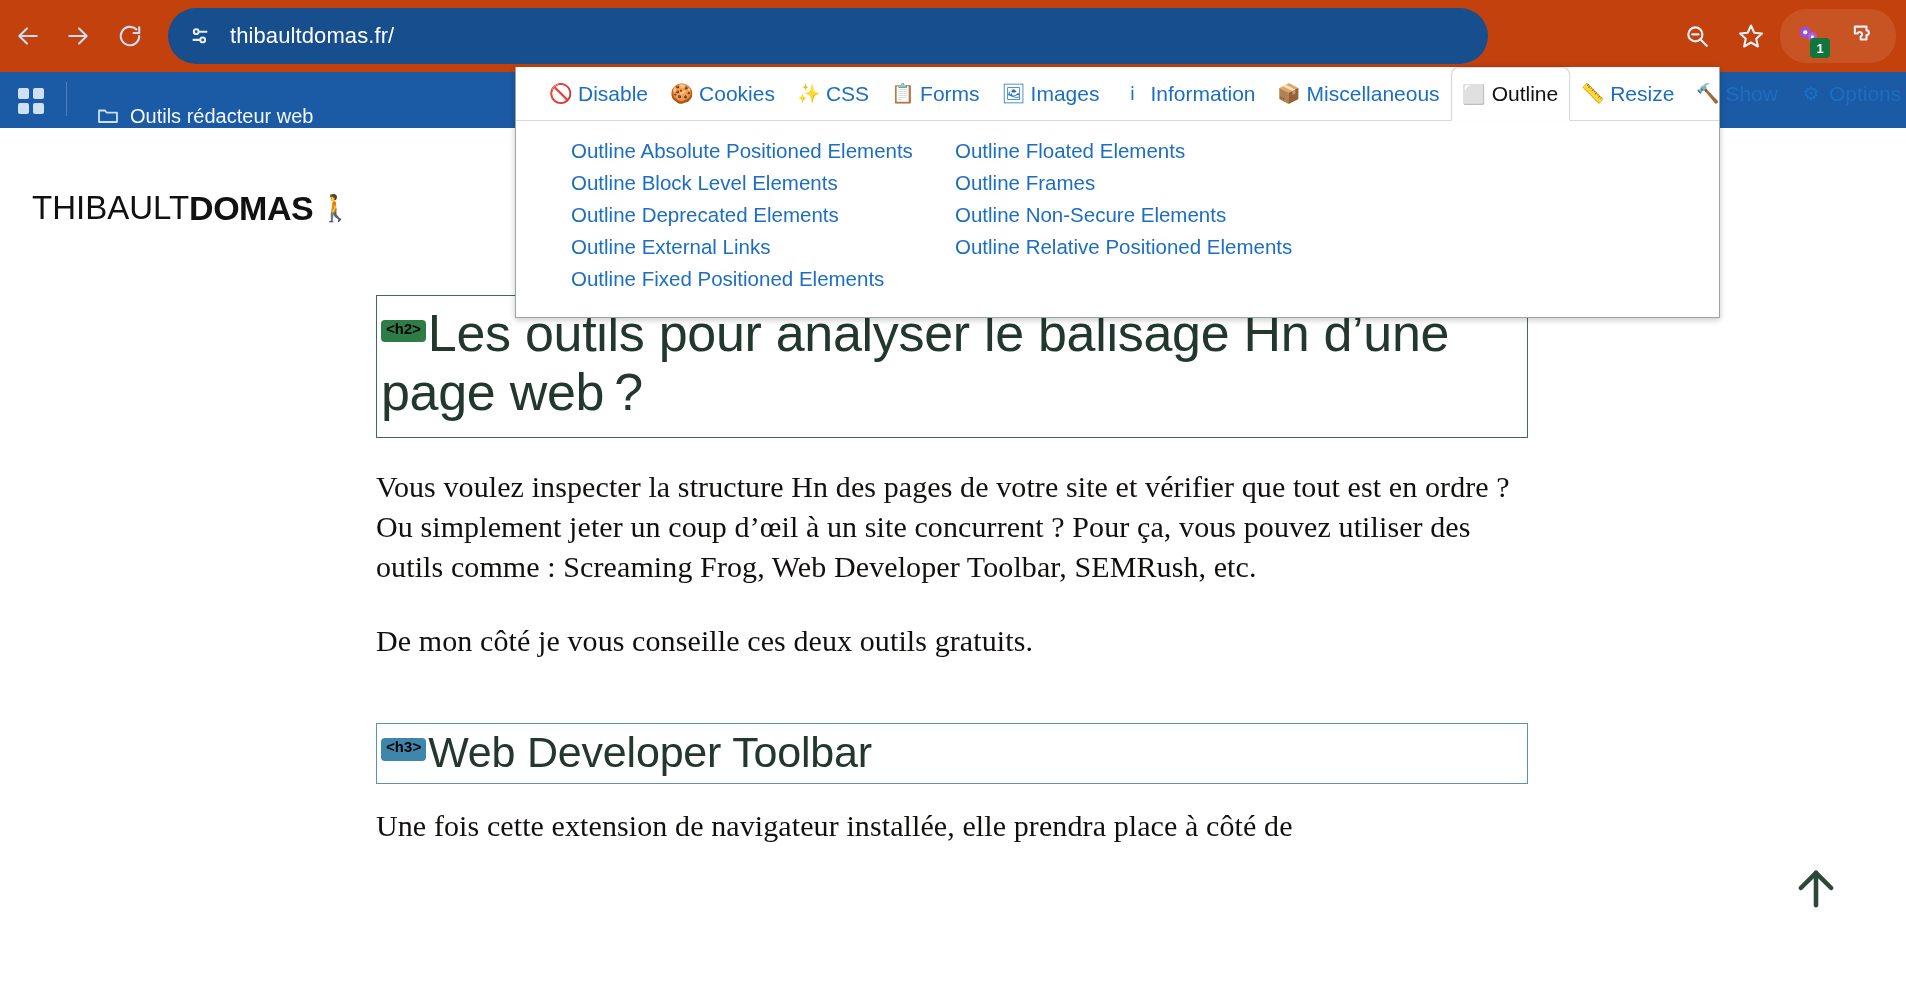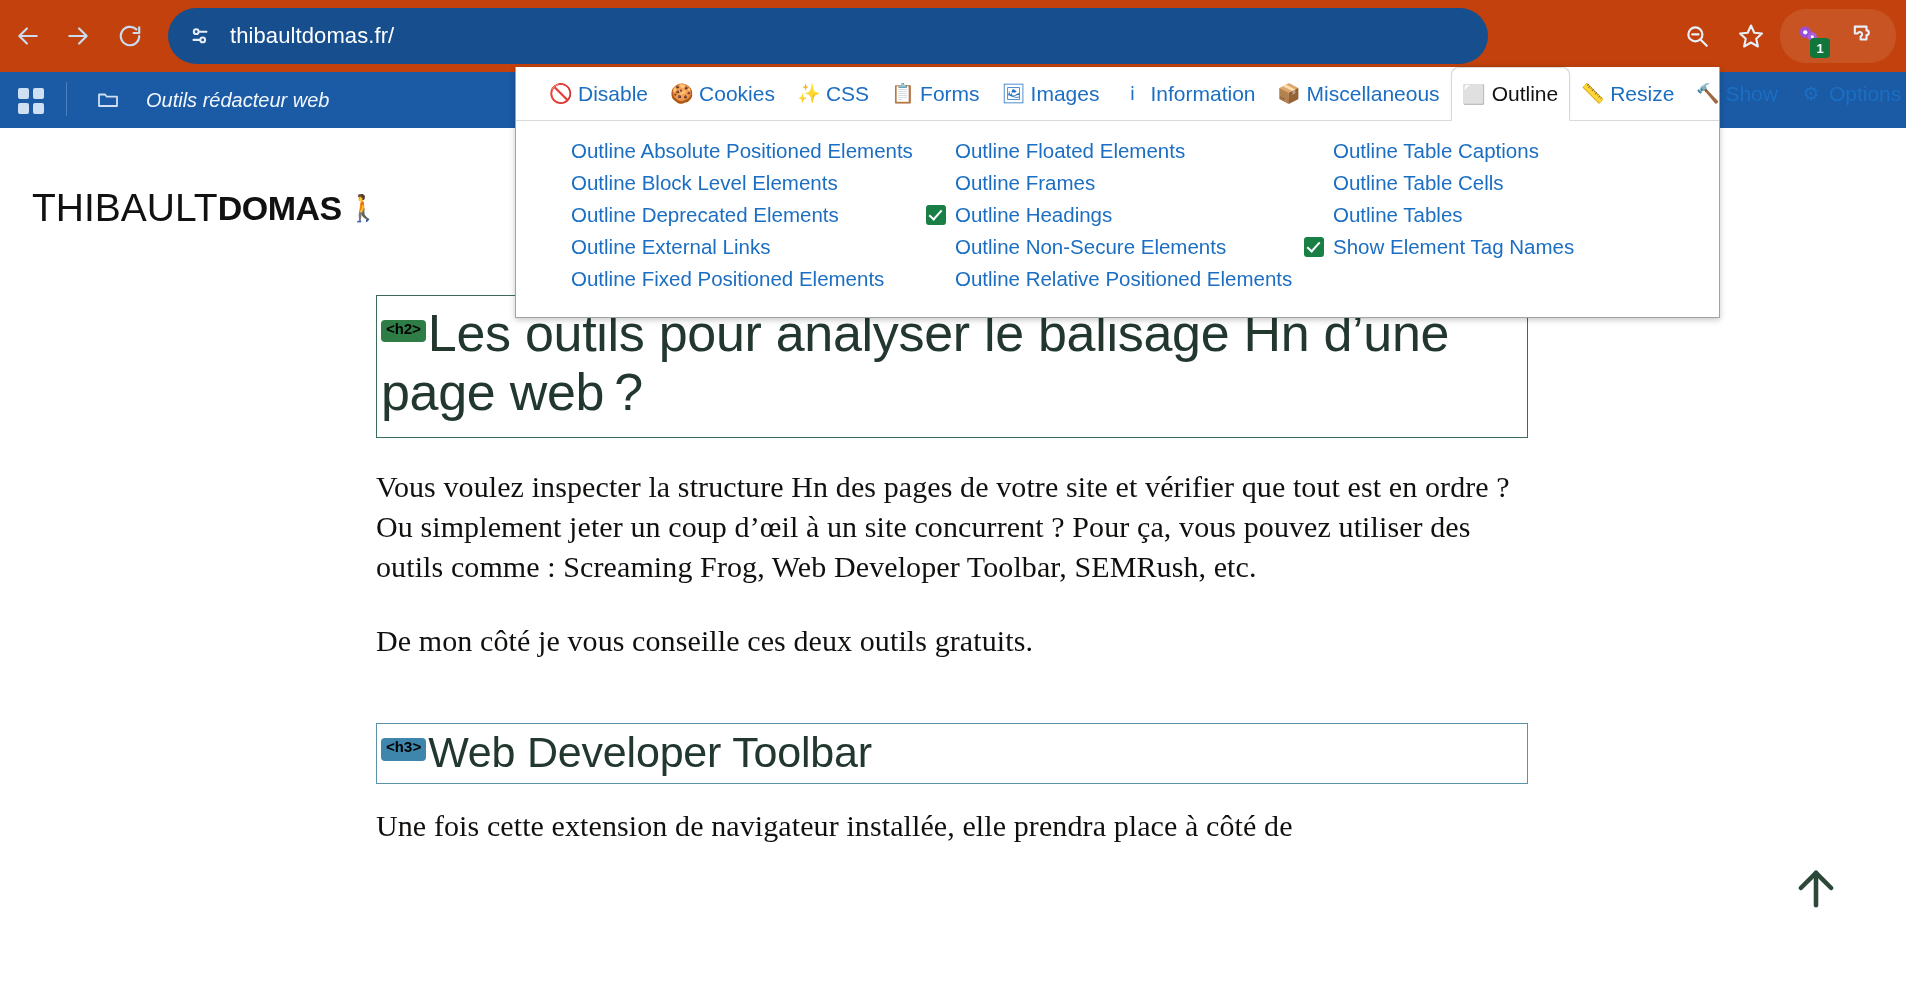--- a/index.html
+++ b/index.html
@@ -83,23 +83,23 @@
 
   .bm-apps {
     position:absolute; left:14px; top:12px;
     width:34px; height:34px;
     display:grid; grid-template-columns:1fr 1fr; grid-gap:4px;
     padding:4px;
   }
   .bm-apps i { background:#cfe0f2; border-radius:2px; display:block; }
   .bm-sep { position:absolute; left:66px; top:10px; width:1px; height:34px; background:#4a7fbd; }
   .bm-item {
-    position:absolute; left:88px; top:10px; height:36px;
-    display:flex; align-items:center; gap:26px;
-    padding:0 8px; border-radius:6px;font-style:italic;
+    position:absolute; left:88px; top:26px; height:36px;
+    display:flex; align-items:center; gap:10px;
+    padding:0 8px; border-radius:6px;
   }
   .bm-item .lbl { color:#f2f7fd; font-size:20px; white-space:nowrap; }
 
   
   .wdt {
     position:absolute;
     left:515px; top:67px;
     width:1205px;
     background:#ffffff;
     border:1px solid #9fa3a8;
@@ -171,21 +171,21 @@
     background:#ffffff;
     overflow:hidden;
   }
   .site-logo {
     position:absolute; left:32px; top:58px;
     height:44px;
     display:flex; align-items:center;
     font-family:"Liberation Sans", sans-serif;
     letter-spacing:-0.5px;
   }
-  .logo-thin { font-size:39px; font-weight:400; color:#111; letter-spacing:0px; }
+  .logo-thin { font-size:33px; font-weight:400; color:#111; letter-spacing:0px; }
   .logo-bold { font-size:34px; font-weight:700; color:#111; letter-spacing:-0.5px; }
   .logo-man { margin-left:6px; font-size:26px; line-height:1; }
 
   .content { position:absolute; left:376px; top:0; width:1152px; }
 
   .outlined-h {
     border:1px solid #3c6c56;
     position:relative;
   }
   .outlined-h.h3box { border-color:#5b93ab; }
@@ -427,46 +427,24 @@
       <div class="wdt-col c2">
           <div class="wdt-opt">
             <span class="chk off"></span>
             <span>Outline Floated Elements</span>
           </div>
           <div class="wdt-opt">
             <span class="chk off"></span>
             <span>Outline Frames</span>
           </div>
           <div class="wdt-opt">
-            <span class="chk on"></span>
-            <span>Outline Headings</span>
-          </div>
-          <div class="wdt-opt">
             <span class="chk off"></span>
             <span>Outline Non-Secure Elements</span>
           </div>
           <div class="wdt-opt">
             <span class="chk off"></span>
             <span>Outline Relative Positioned Elements</span>
           </div>
         </div>
-      <div class="wdt-col c3">
-          <div class="wdt-opt">
-            <span class="chk off"></span>
-            <span>Outline Table Captions</span>
-          </div>
-          <div class="wdt-opt">
-            <span class="chk off"></span>
-            <span>Outline Table Cells</span>
-          </div>
-          <div class="wdt-opt">
-            <span class="chk off"></span>
-            <span>Outline Tables</span>
-          </div>
-          <div class="wdt-opt">
-            <span class="chk on"></span>
-            <span>Show Element Tag Names</span>
-          </div>
-        </div>
     </div>
   </div>
 
 </div>
 
 </body></html>

